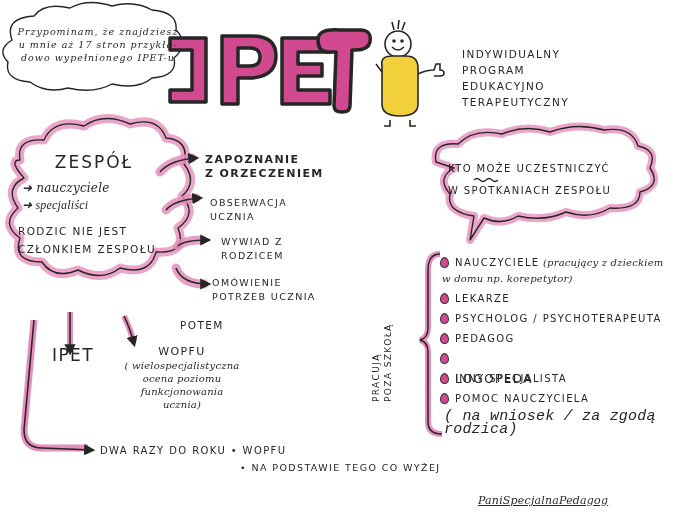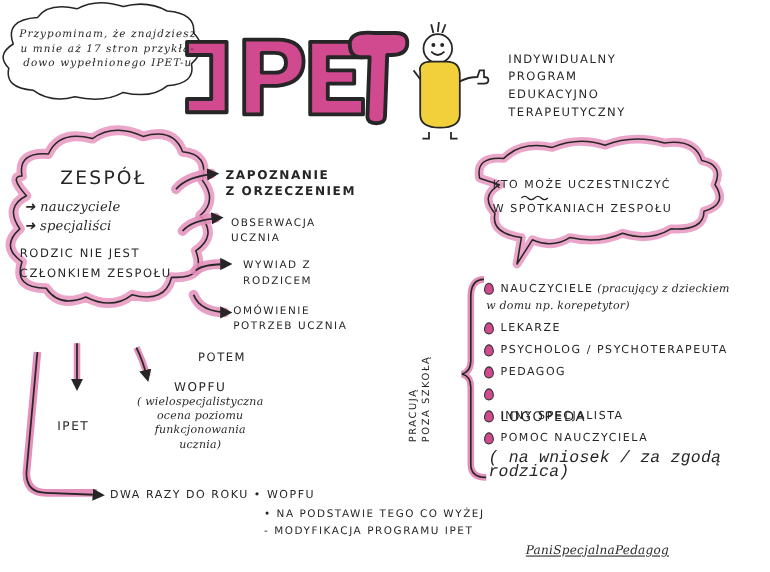--- a/index.html
+++ b/index.html
@@ -112,21 +112,21 @@
   <div>EDUKACYJNO</div>
   <div>TERAPEUTYCZNY</div>
 </div>
 
 <div class="abs hand" style="left:22px; top:152px; width:150px;">
   <div style="text-align:center; font-size:17px; letter-spacing:2px; margin-left:-6px;">ZESPÓŁ</div>
   <div style="margin-top:8px; padding-left:0px;">
     <div class="script" style="font-size:12px; line-height:17px;">
       <span>➜ </span><span>nauczyciele</span>
     </div>
-    <div class="script" style="font-size:12px; line-height:17px;">
+    <div class="script" style="font-size:12px; line-height:17px;font-family:Liberation Serif, serif;">
       <span>➜ </span><span>specjaliści</span>
     </div>
   </div>
   <div class="caps" style="margin-top:8px; font-size:10.5px; line-height:18px; margin-left:-4px;">
     <div>RODZIC NIE JEST</div>
     <div>CZŁONKIEM ZESPOŁU</div>
   </div>
 </div>
 
 <div class="abs hand caps" style="left:205px; top:153px; font-size:11px; line-height:14px;font-weight:bold;">
@@ -141,36 +141,35 @@
   <div>WYWIAD Z</div>
   <div>RODZICEM</div>
 </div>
 <div class="abs hand caps" style="left:212px; top:276px; font-size:9.5px; line-height:14px;">
   <div>OMÓWIENIE</div>
   <div>POTRZEB UCZNIA</div>
 </div>
 
 <div class="abs hand caps" style="left:180px; top:318px; font-size:10.5px;">POTEM</div>
 
-<div class="abs hand caps" style="left:52px; top:380px; font-size:11px;">IPET</div>
+<div class="abs hand caps" style="left:52px; top:348px; font-size:17px;">IPET</div>
 
 <div class="abs hand" style="left:112px; top:344px; width:140px; text-align:center;">
   <div class="caps" style="font-size:11px;">WOPFU</div>
   <div class="script" style="font-size:10px; line-height:13px;">
     <div>( wielospecjalistyczna</div>
     <div>ocena poziomu</div>
     <div>funkcjonowania</div>
     <div>ucznia)</div>
   </div>
 </div>
 
 <div class="abs hand caps" style="left:100px; top:443px; font-size:10px;">DWA RAZY DO ROKU • WOPFU</div>
 <div class="abs hand caps" style="left:240px; top:460px; font-size:9.5px; line-height:15px;">
   <div>• NA PODSTAWIE TEGO CO WYŻEJ</div>
-  <div>- MODYFIKACJA PROGRAMU IPET</div>
 </div>
 
 <div class="abs script" style="left:478px; top:494px; font-size:11px;text-decoration:underline;">PaniSpecjalnaPedagog</div>
 
 <div class="abs hand caps" style="left:448px; top:158px; font-size:10px; line-height:22px;">
   <div>
     <span>KTO </span><span>MOŻE</span><span> UCZESTNICZYĆ</span>
   </div>
   <div>W SPOTKANIACH ZESPOŁU</div>
 </div>

